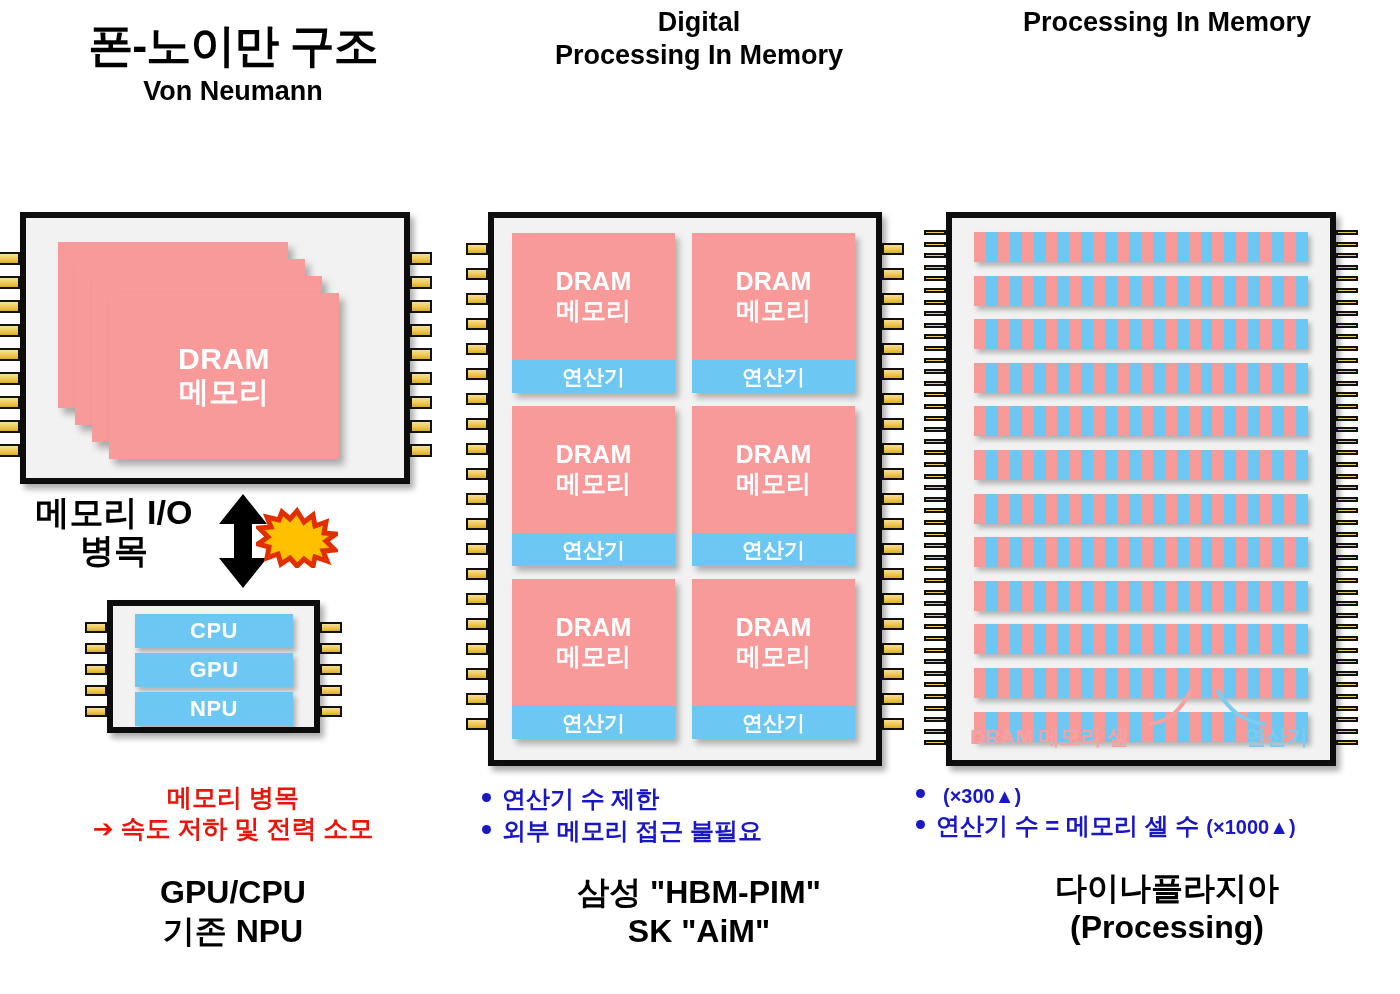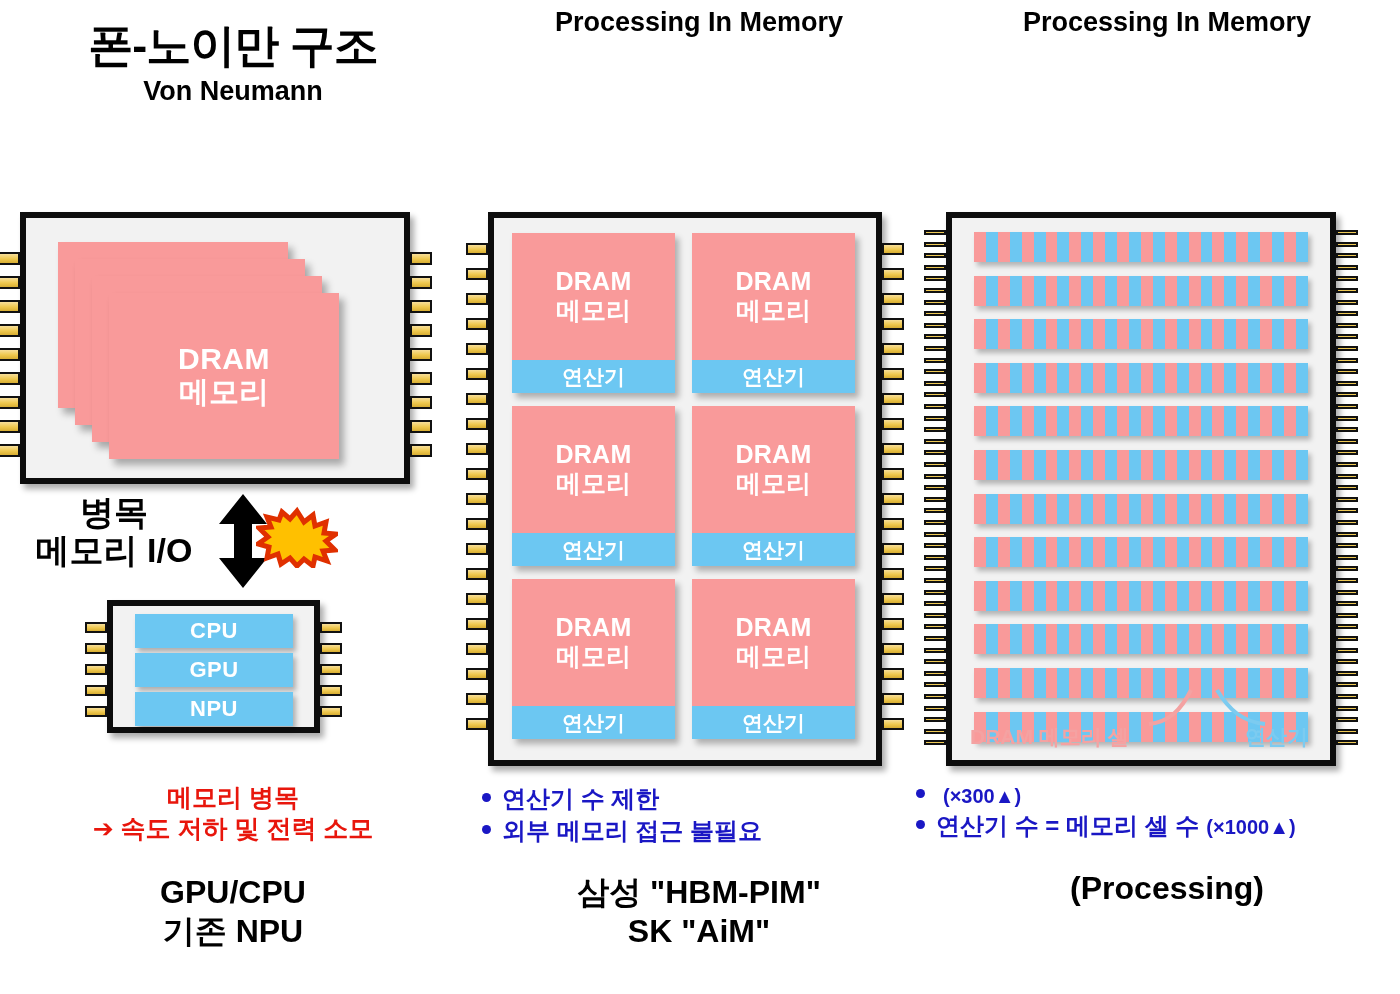--- a/index.html
+++ b/index.html
@@ -191,22 +191,22 @@
       <div class="dram-card" style="left:32px; top:24px; width:230px; height:166px;"></div>
       <div class="dram-card" style="left:49px; top:41px; width:230px; height:166px;"></div>
       <div class="dram-card" style="left:66px; top:58px; width:230px; height:166px;"></div>
       <div class="dram-card" style="left:83px; top:75px; width:230px; height:166px;">
         <div class="l1">DRAM</div>
         <div class="l2">메모리</div>
       </div>
     </div>
 
     <div class="io-label" style="left:14px; top:493px; width:200px;">
+      <div>메모리 I/O</div>
       <div>병목</div>
-      <div>메모리 I/O</div>
     </div>
 
     <div class="arrow-box" style="left:212px; top:494px; width:62px; height:94px;">
       <svg width="62" height="94" viewBox="0 0 62 94">
         <polygon points="31,0 55,30 40,30 40,64 55,64 31,94 7,64 22,64 22,30 7,30" fill="#000000"></polygon>
       </svg>
     </div>
 
     <div class="burst" style="left:256px; top:506px; width:82px; height:62px;">
       <svg width="82" height="62" viewBox="0 0 82 62">
@@ -247,20 +247,21 @@
 
     <div class="caption" style="top:873px;">
       <div>GPU/CPU</div>
       <div>기존 NPU</div>
     </div>
   </div>
 
   <div class="col col-2">
 
     <div class="hd-en">
+      <div>Digital</div>
       <div>Processing In Memory</div>
     </div>
 
     <div class="chip" style="left:22px; top:212px; width:394px; height:554px;">
       <div class="pins left">
         <div class="pin" style="top:25px;height:12px;"></div>
         <div class="pin" style="top:50px;height:12px;"></div>
         <div class="pin" style="top:75px;height:12px;"></div>
         <div class="pin" style="top:100px;height:12px;"></div>
         <div class="pin" style="top:125px;height:12px;"></div>
@@ -853,17 +854,18 @@
         <span class="sub" style="margin-left:7px;">(×300▲)</span>
       </div>
       <div class="bi">
         <span class="dot"></span>
         <span>연산기 수 = 메모리 셀 수</span>
         <span class="sub" style="margin-left:7px;">(×1000▲)</span>
       </div>
     </div>
 
     <div class="caption" style="top:869px;">
+      <div>다이나플라지아</div>
       <div class="small">(Processing)</div>
     </div>
   </div>
 
 </div>
 
 </body></html>

